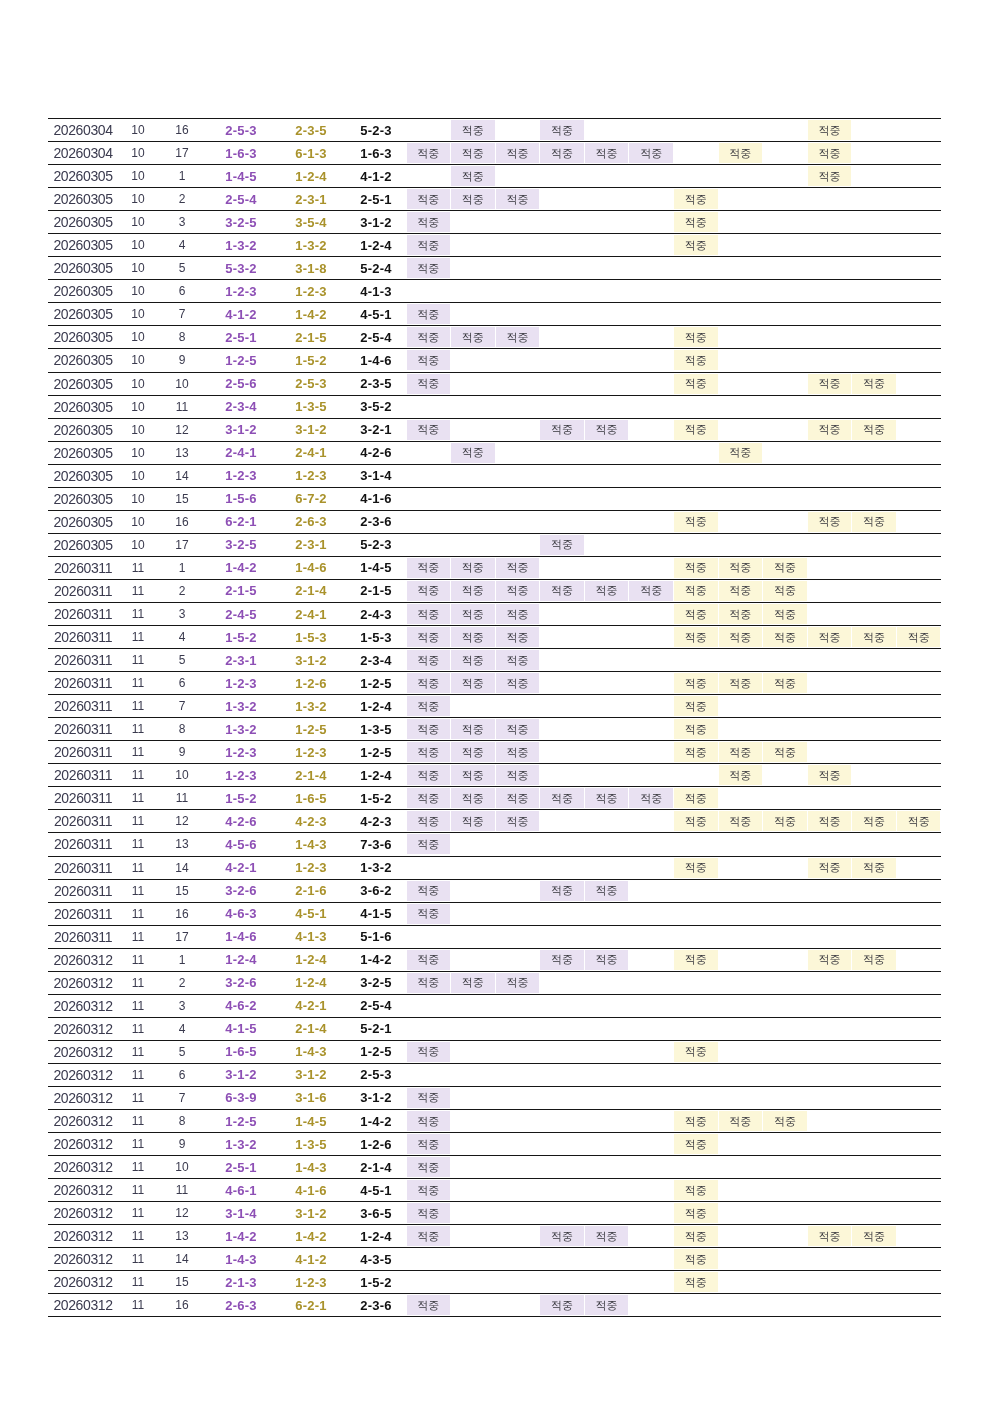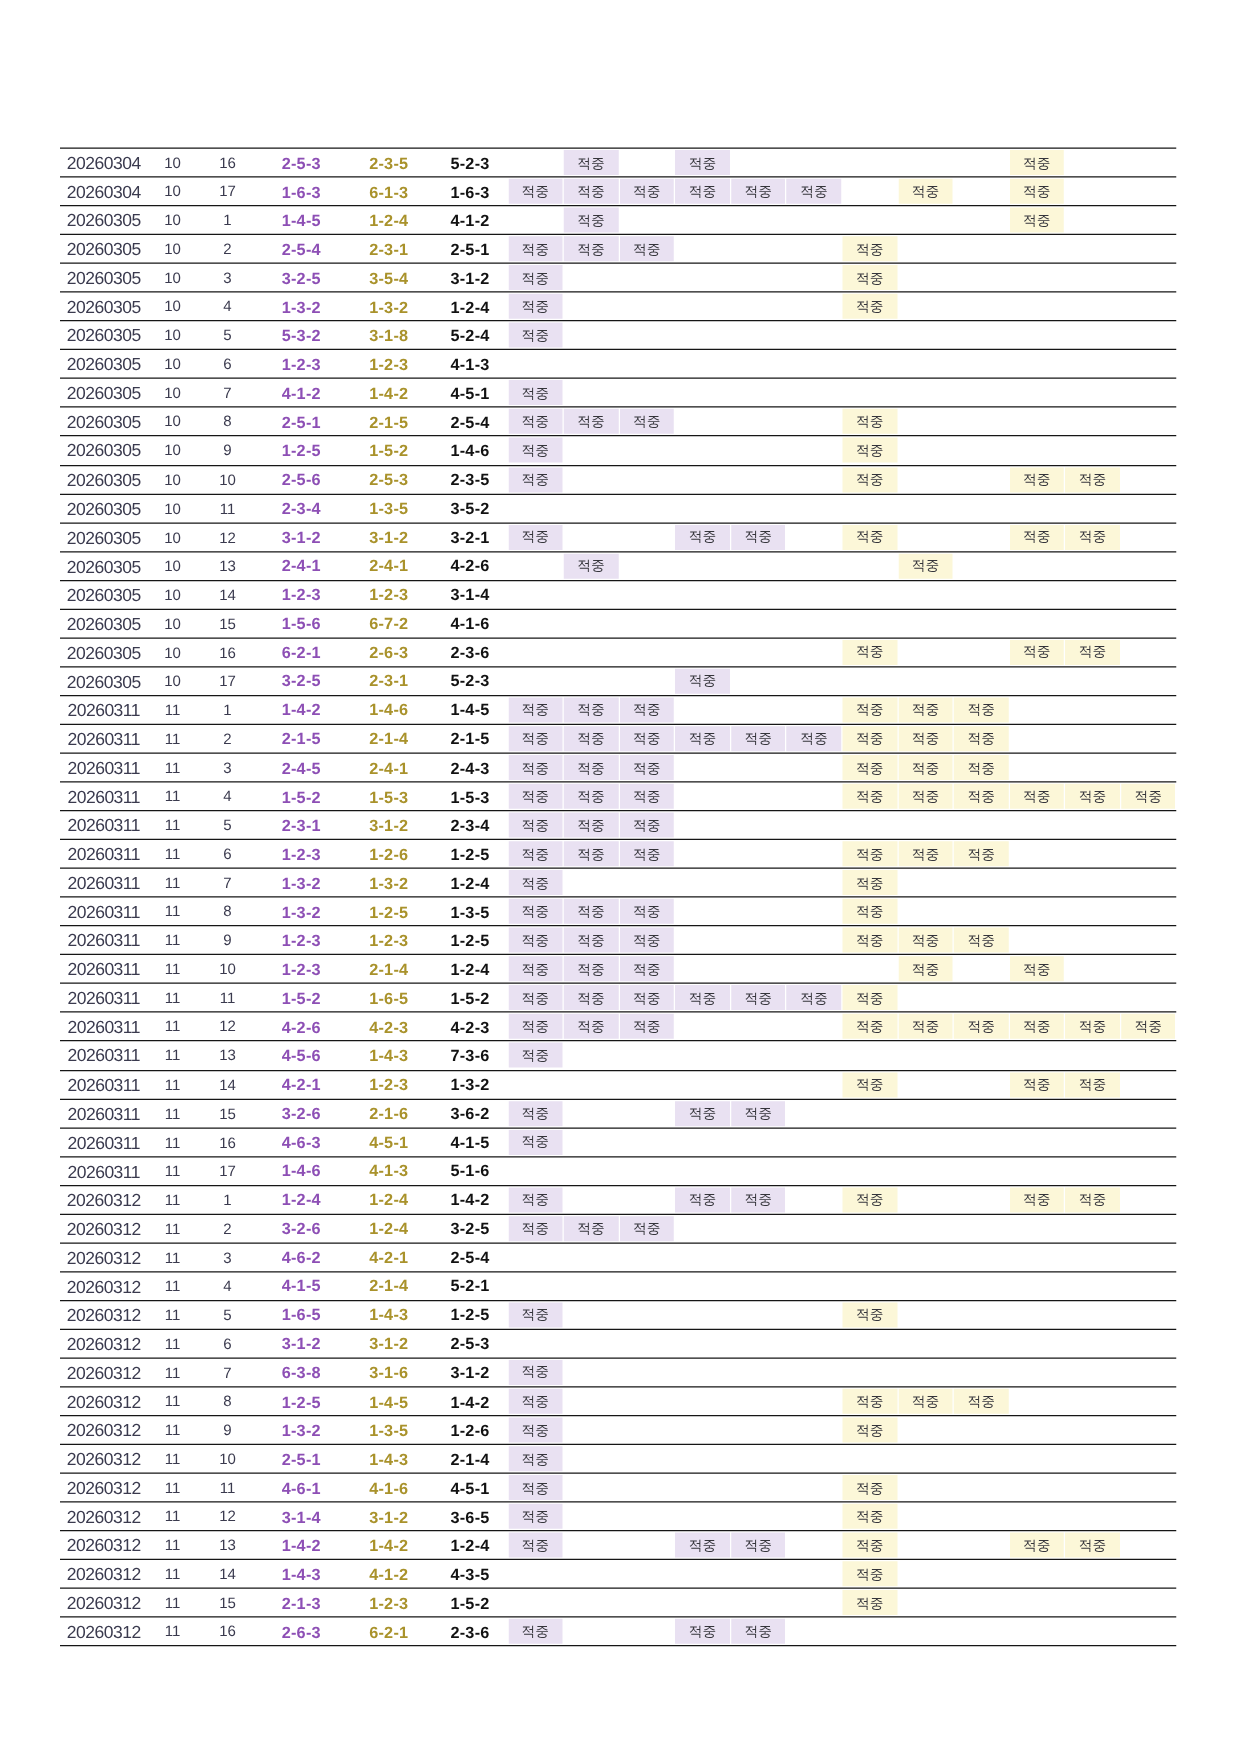--- a/index.html
+++ b/index.html
@@ -1149,21 +1149,21 @@
       <span class="cell c-hit"></span>
       <span class="cell c-hit"></span>
       <span class="cell c-hit"></span>
       <span class="cell c-hit"></span>
       <span class="cell c-hit"></span>
     </div>
     <div class="row">
     <span class="cell c-date">20260312</span>
     <span class="cell c-round">11</span>
     <span class="cell c-game">7</span>
-    <span class="cell c-set c-set1">6-3-8</span>
+    <span class="cell c-set c-set1">6-3-9</span>
     <span class="cell c-set c-set2">3-1-6</span>
     <span class="cell c-set c-set3">3-1-2</span>
   <span class="cell c-hit">
         <span class="badge badge-purple">적중</span>
       </span>
       <span class="cell c-hit"></span>
       <span class="cell c-hit"></span>
       <span class="cell c-hit"></span>
       <span class="cell c-hit"></span>
       <span class="cell c-hit"></span>

